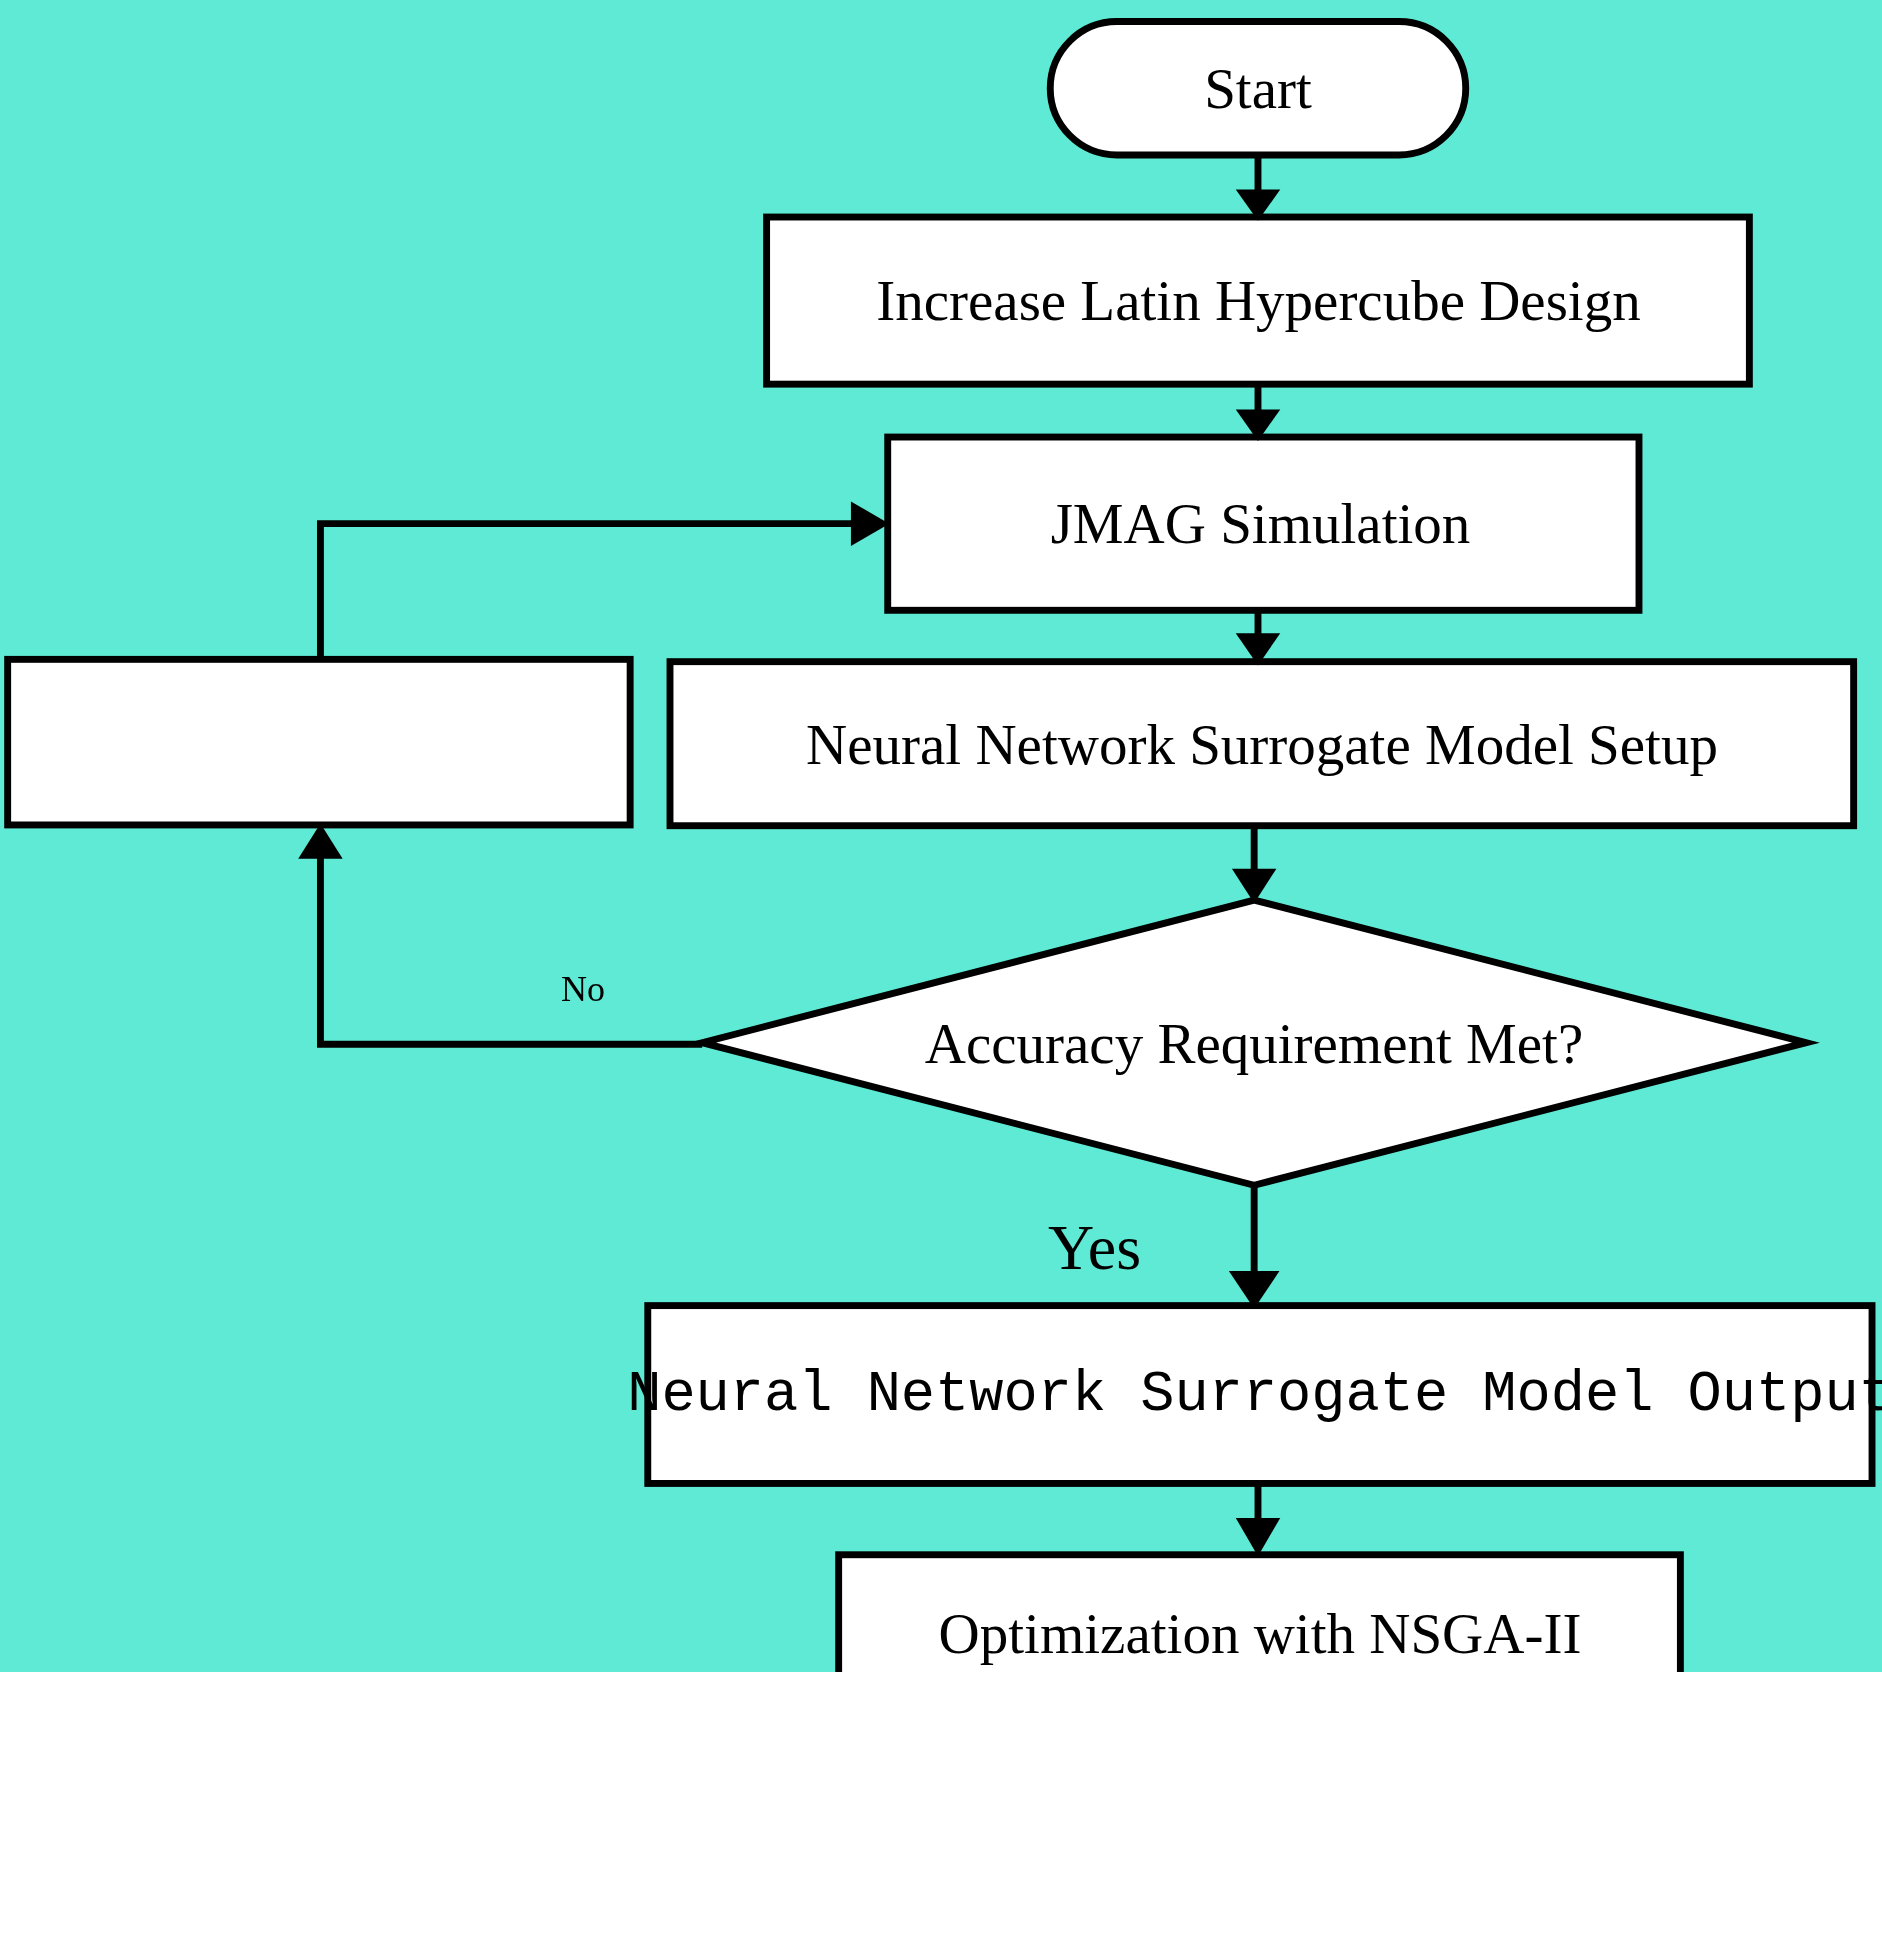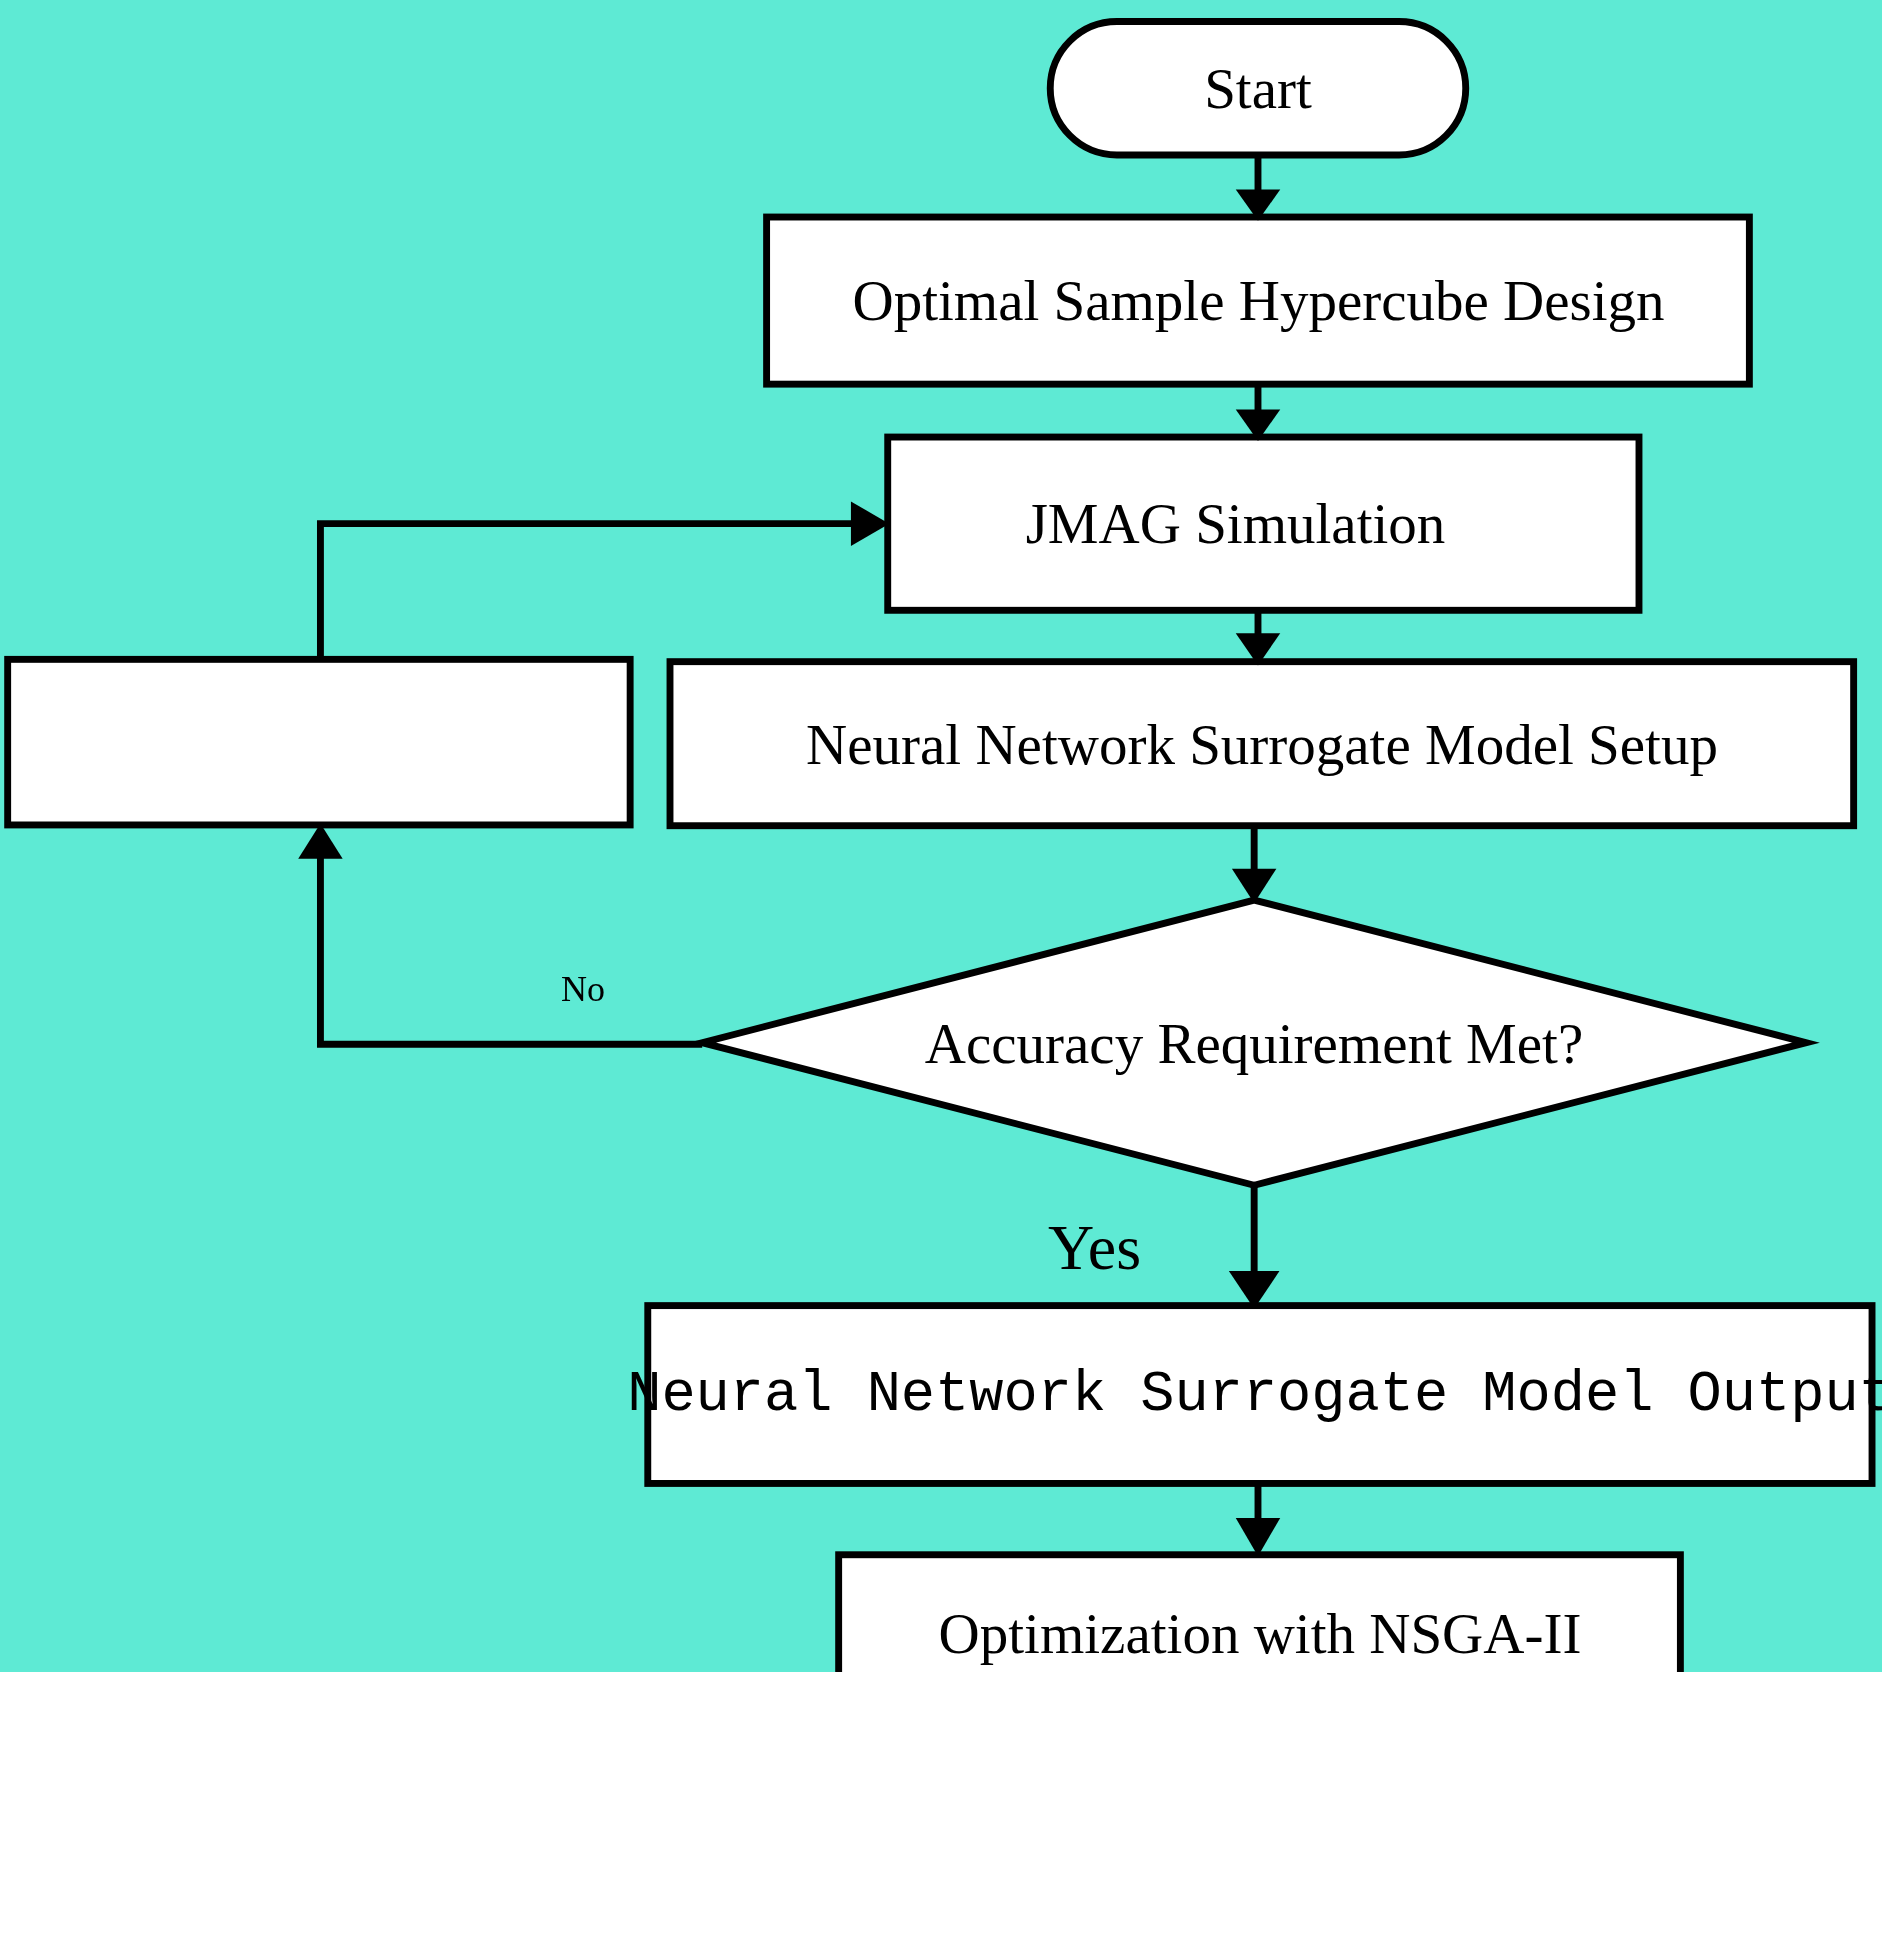--- a/index.html
+++ b/index.html
@@ -108,23 +108,23 @@
 
     <g>
       <line x1="1641" y1="2232" x2="1641" y2="2306" stroke="#000000" stroke-width="9"></line>
       <polygon points="1612,2304 1670,2304 1641,2352" fill="#000000"></polygon>
     </g>
 
   </svg>
 
   <div class="node-label" style="left:1050px; top:21.5px; width:416px; height:133px; font-size:57px;">Start</div>
 
-  <div class="node-label" style="left:767px; top:217px; width:983px; height:167px; font-size:57px;">Optimal Sample Hypercube Design</div>
+  <div class="node-label" style="left:767px; top:217px; width:983px; height:167px; font-size:57px;">Increase Latin Hypercube Design</div>
 
-  <div class="node-label" style="left:860px; top:437px; width:751px; height:173px; font-size:57px;">JMAG Simulation</div>
+  <div class="node-label" style="left:885px; top:437px; width:751px; height:173px; font-size:57px;">JMAG Simulation</div>
 
 
   <div class="node-label" style="left:702px; top:977px; width:1104px; height:132px; font-size:57px;">Accuracy Requirement Met?</div>
 
   <div class="node-label" style="left:670px; top:662px; width:1184px; height:164px; font-size:57px;">Neural Network Surrogate Model Setup</div>
 
   <div class="node-label" style="left:648px; top:1306px; width:1224px; height:178px; font-size:57px;font-family:Liberation Mono, monospace;">Neural Network Surrogate Model Output</div>
 
   <div class="node-label" style="left:839px; top:1555px; width:842px; height:156px; font-size:57px;">Optimization with NSGA-II</div>
 

